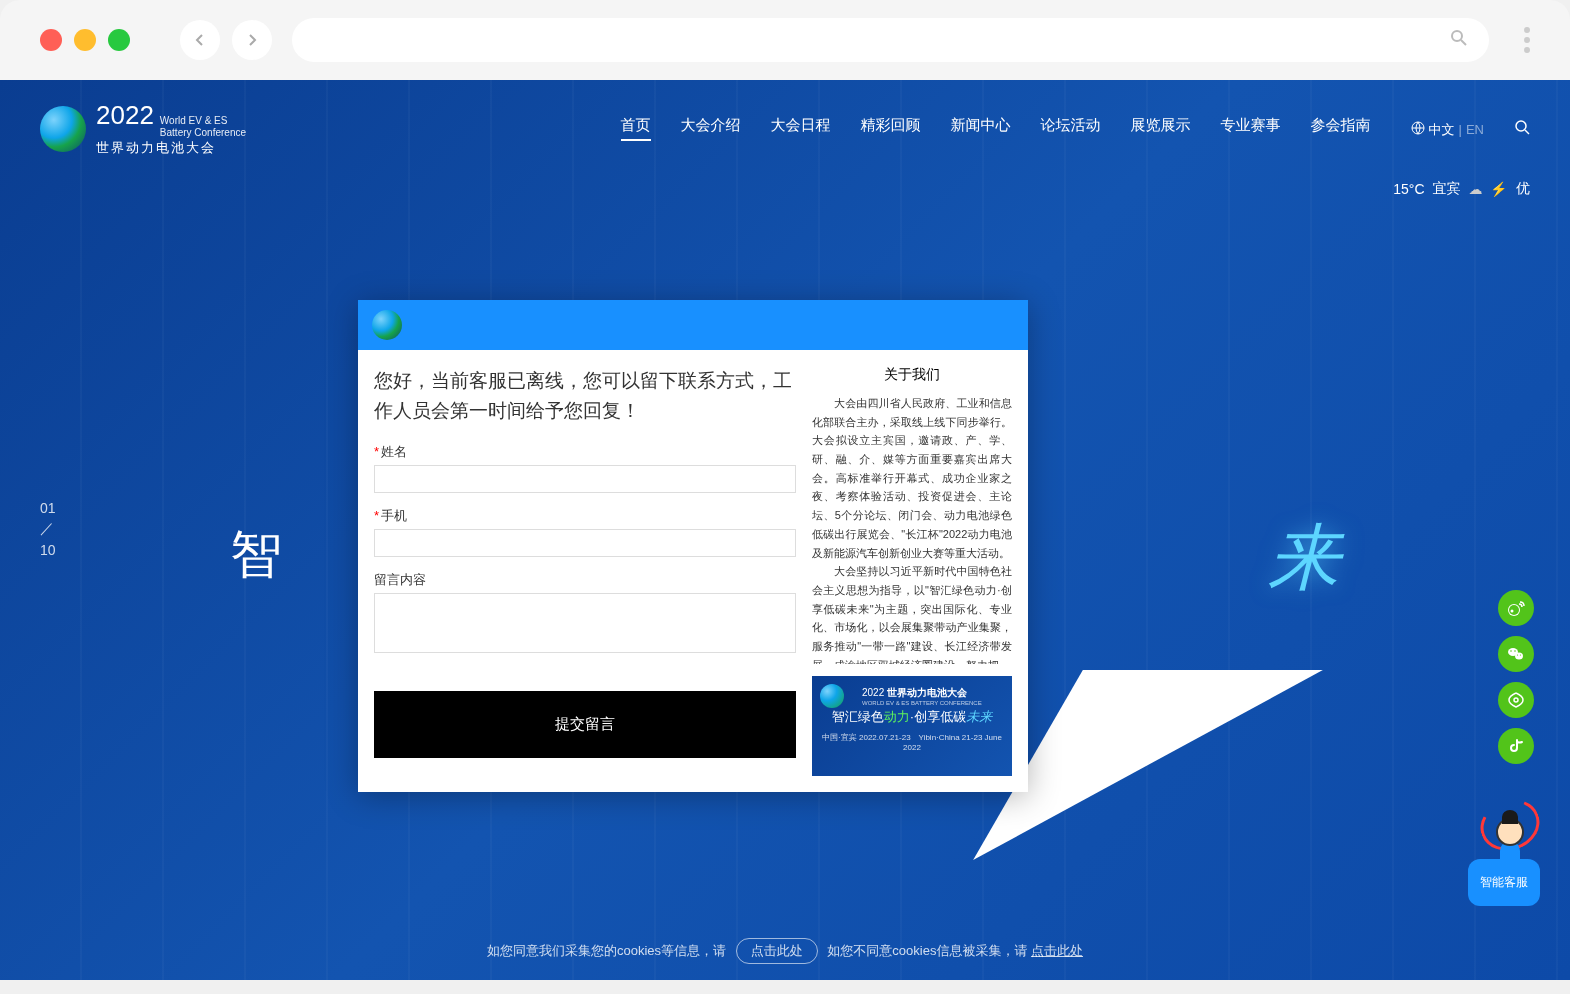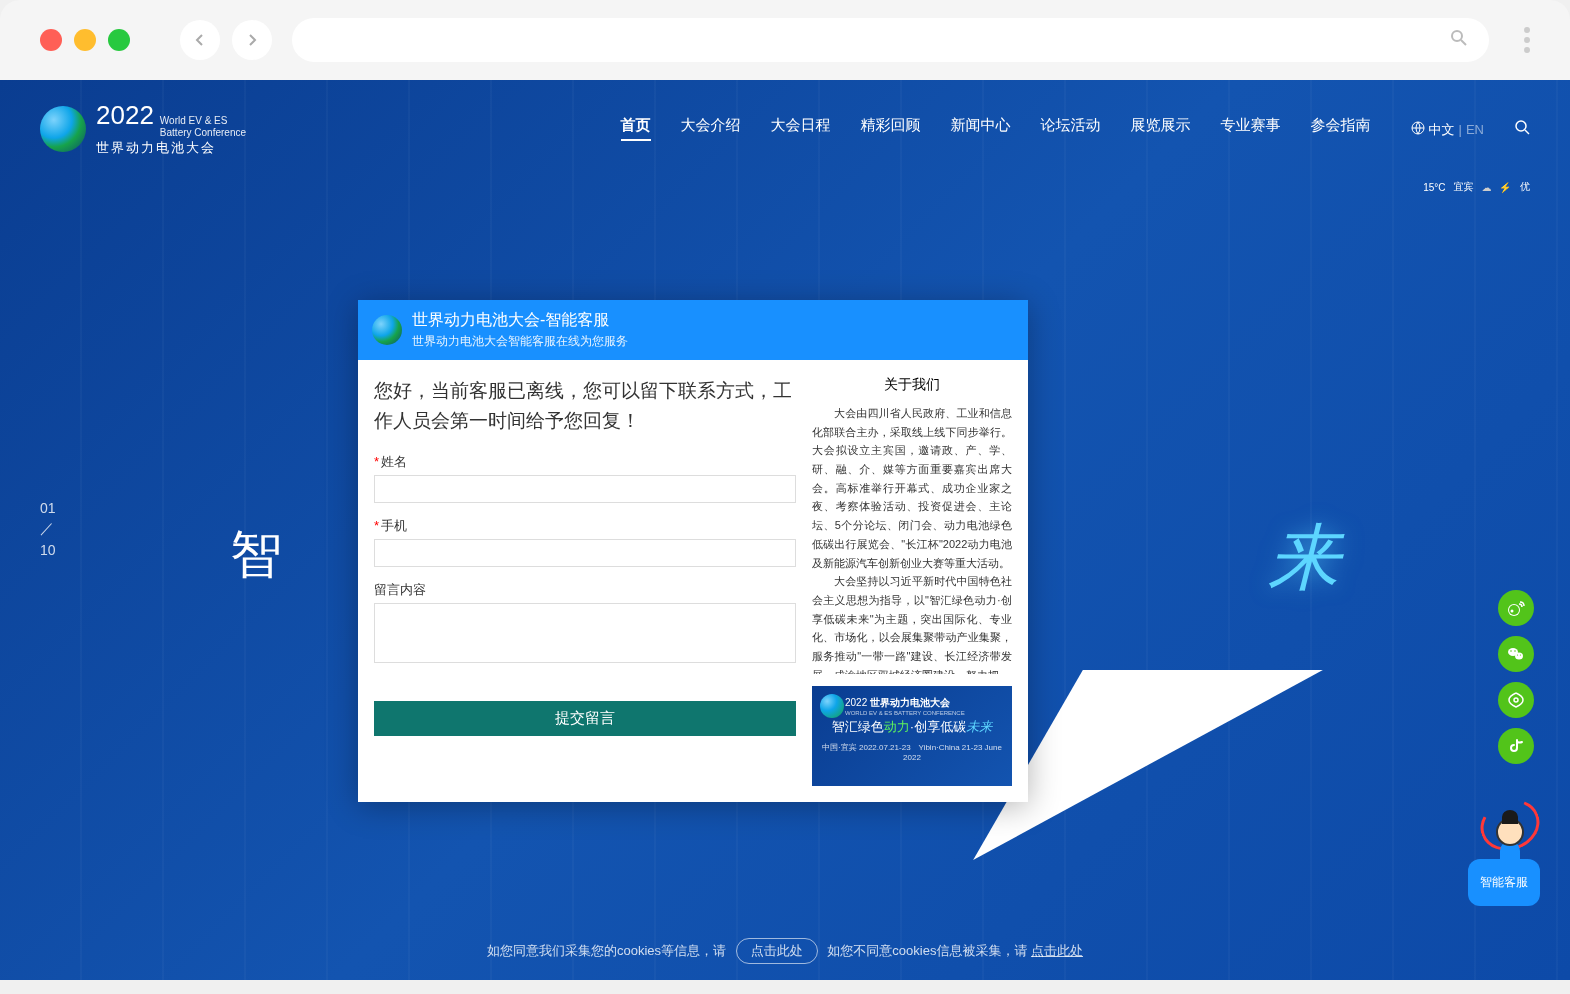--- a/index.html
+++ b/index.html
@@ -53,34 +53,34 @@
       position: relative;
     }
     .logo-text { display: flex; flex-direction: column; }
     .logo-year { display: flex; align-items: baseline; gap: 6px; }
     .logo-2022 { font-size: 26px; font-weight: 300; }
     .logo-en { font-size: 10px; line-height: 1.2; opacity: 0.9; }
     .logo-cn { font-size: 13px; letter-spacing: 2px; }
     
     .nav { display: flex; gap: 30px; margin-left: auto; }
     .nav-item { color: #fff; font-size: 15px; cursor: pointer; padding-bottom: 4px; }
-    .nav-item.active { border-bottom: 2px solid #fff; font-weight: 700; margin-left: 12px; }
+    .nav-item.active { border-bottom: 2px solid #fff; font-weight: 400; margin-left: 12px; }
     
     .header-right { display: flex; align-items: flex-end; gap: 30px; margin-left: 40px; }
     .lang-switch { display: flex; align-items: center; gap: 4px; font-size: 13px; }
     .lang-active { color: #fff; }
     .lang-inactive { color: rgba(255,255,255,0.5); }
     .search-ico { color: #fff; cursor: pointer; }
     
     .weather {
       position: absolute;
       right: 40px;
       top: 100px;
       color: #fff;
-      font-size: 10px;
+      font-size: 14px;
       display: flex;
       align-items: center;
       gap: 8px;
     }
     .weather-cloud { color: #ccc; }
     .weather-bolt { color: #ff9500; }
     
     .slide-counter {
       position: absolute;
       left: 40px;
@@ -130,35 +130,35 @@
     .modal-logo { width: 30px; height: 30px; border-radius: 50%; background: radial-gradient(circle at 30% 30%, #7dd3fc, #0ea5e9 40%, #16a34a 60%, #0c4a6e); }
     .modal-title { font-size: 16px; font-weight: 500; }
     .modal-subtitle { font-size: 12px; opacity: 0.9; margin-top: 2px; }
     .modal-body { display: flex; padding: 16px; gap: 16px; }
     .form-area { flex: 1; }
     .form-intro { font-size: 19px; color: #333; line-height: 1.6; margin-bottom: 16px; }
     .form-label { font-size: 13px; color: #333; margin-bottom: 4px; }
     .form-label .req { color: #f00; margin-right: 2px; }
     .form-input { width: 100%; border: 1px solid #ddd; padding: 6px; font-size: 13px; height: 28px; margin-bottom: 14px; }
     .form-textarea { width: 100%; border: 1px solid #ddd; padding: 6px; font-size: 13px; height: 60px; resize: none; margin-bottom: 14px; }
-    .submit-btn { width: 100%; background: #0f766e; color: #fff; border: none; padding: 8px; font-size: 15px; cursor: pointer; margin-top: 20px;}
+    .submit-btn { width: 100%; background: #000000; color: #fff; border: none; padding: 24px; font-size: 15px; cursor: pointer; margin-top: 20px;}
     
     .sidebar-info { width: 200px; }
     .info-title { text-align: center; font-size: 14px; margin-bottom: 10px; }
     .info-body { font-size: 11px; line-height: 1.7; color: #333; text-align: justify; height: 270px; overflow: hidden; }
     .info-body p { text-indent: 2em; }
     .promo-banner {
       margin-top: 12px;
       height: 100px;
       background: linear-gradient(135deg, #0a3d91, #1354b0);
       color: #fff;
       padding: 8px;
       font-size: 10px;
     }
-    .promo-top { display: flex; align-items: center; gap: 1px; }
+    .promo-top { display: flex; align-items: center; gap: 18px; }
     .promo-orb { width: 24px; height: 24px; border-radius: 50%; background: radial-gradient(circle at 30% 30%, #7dd3fc, #0ea5e9 40%, #16a34a); }
     .promo-main { text-align: center; font-size: 13px; }
     .promo-hl1 { color: #5df25d; }
     .promo-hl2 { color: #5dd6ff; font-style: italic;}
     .promo-bottom { text-align: center; font-size: 8px; margin-top: 6px; opacity: 0.8; }
     
     .pointer-tail {
       position: absolute;
       left: 1028px;
       top: 590px;
@@ -351,24 +351,20 @@
     <div class="divider">／</div>
     <div>10</div>
   </div>
 
   <div class="hero-text">智</div>
   <div class="hero-text-right">来</div>
 
   <div class="modal">
     <div class="modal-header">
       <div class="modal-logo"></div>
-      <div>
-        <div class="modal-title">世界动力电池大会-智能客服</div>
-        <div class="modal-subtitle">世界动力电池大会智能客服在线为您服务</div>
-      </div>
     </div>
     <div class="modal-body">
       <div class="form-area">
         <div class="form-intro">您好，当前客服已离线，您可以留下联系方式，工作人员会第一时间给予您回复！</div>
         <div class="form-label"><span class="req">*</span><span>姓名</span></div>
         <input class="form-input" style="">
         <div class="form-label"><span class="req">*</span><span>手机</span></div>
         <input class="form-input" style="">
         <div class="form-label">留言内容</div>
         <textarea class="form-textarea" style=""></textarea>

